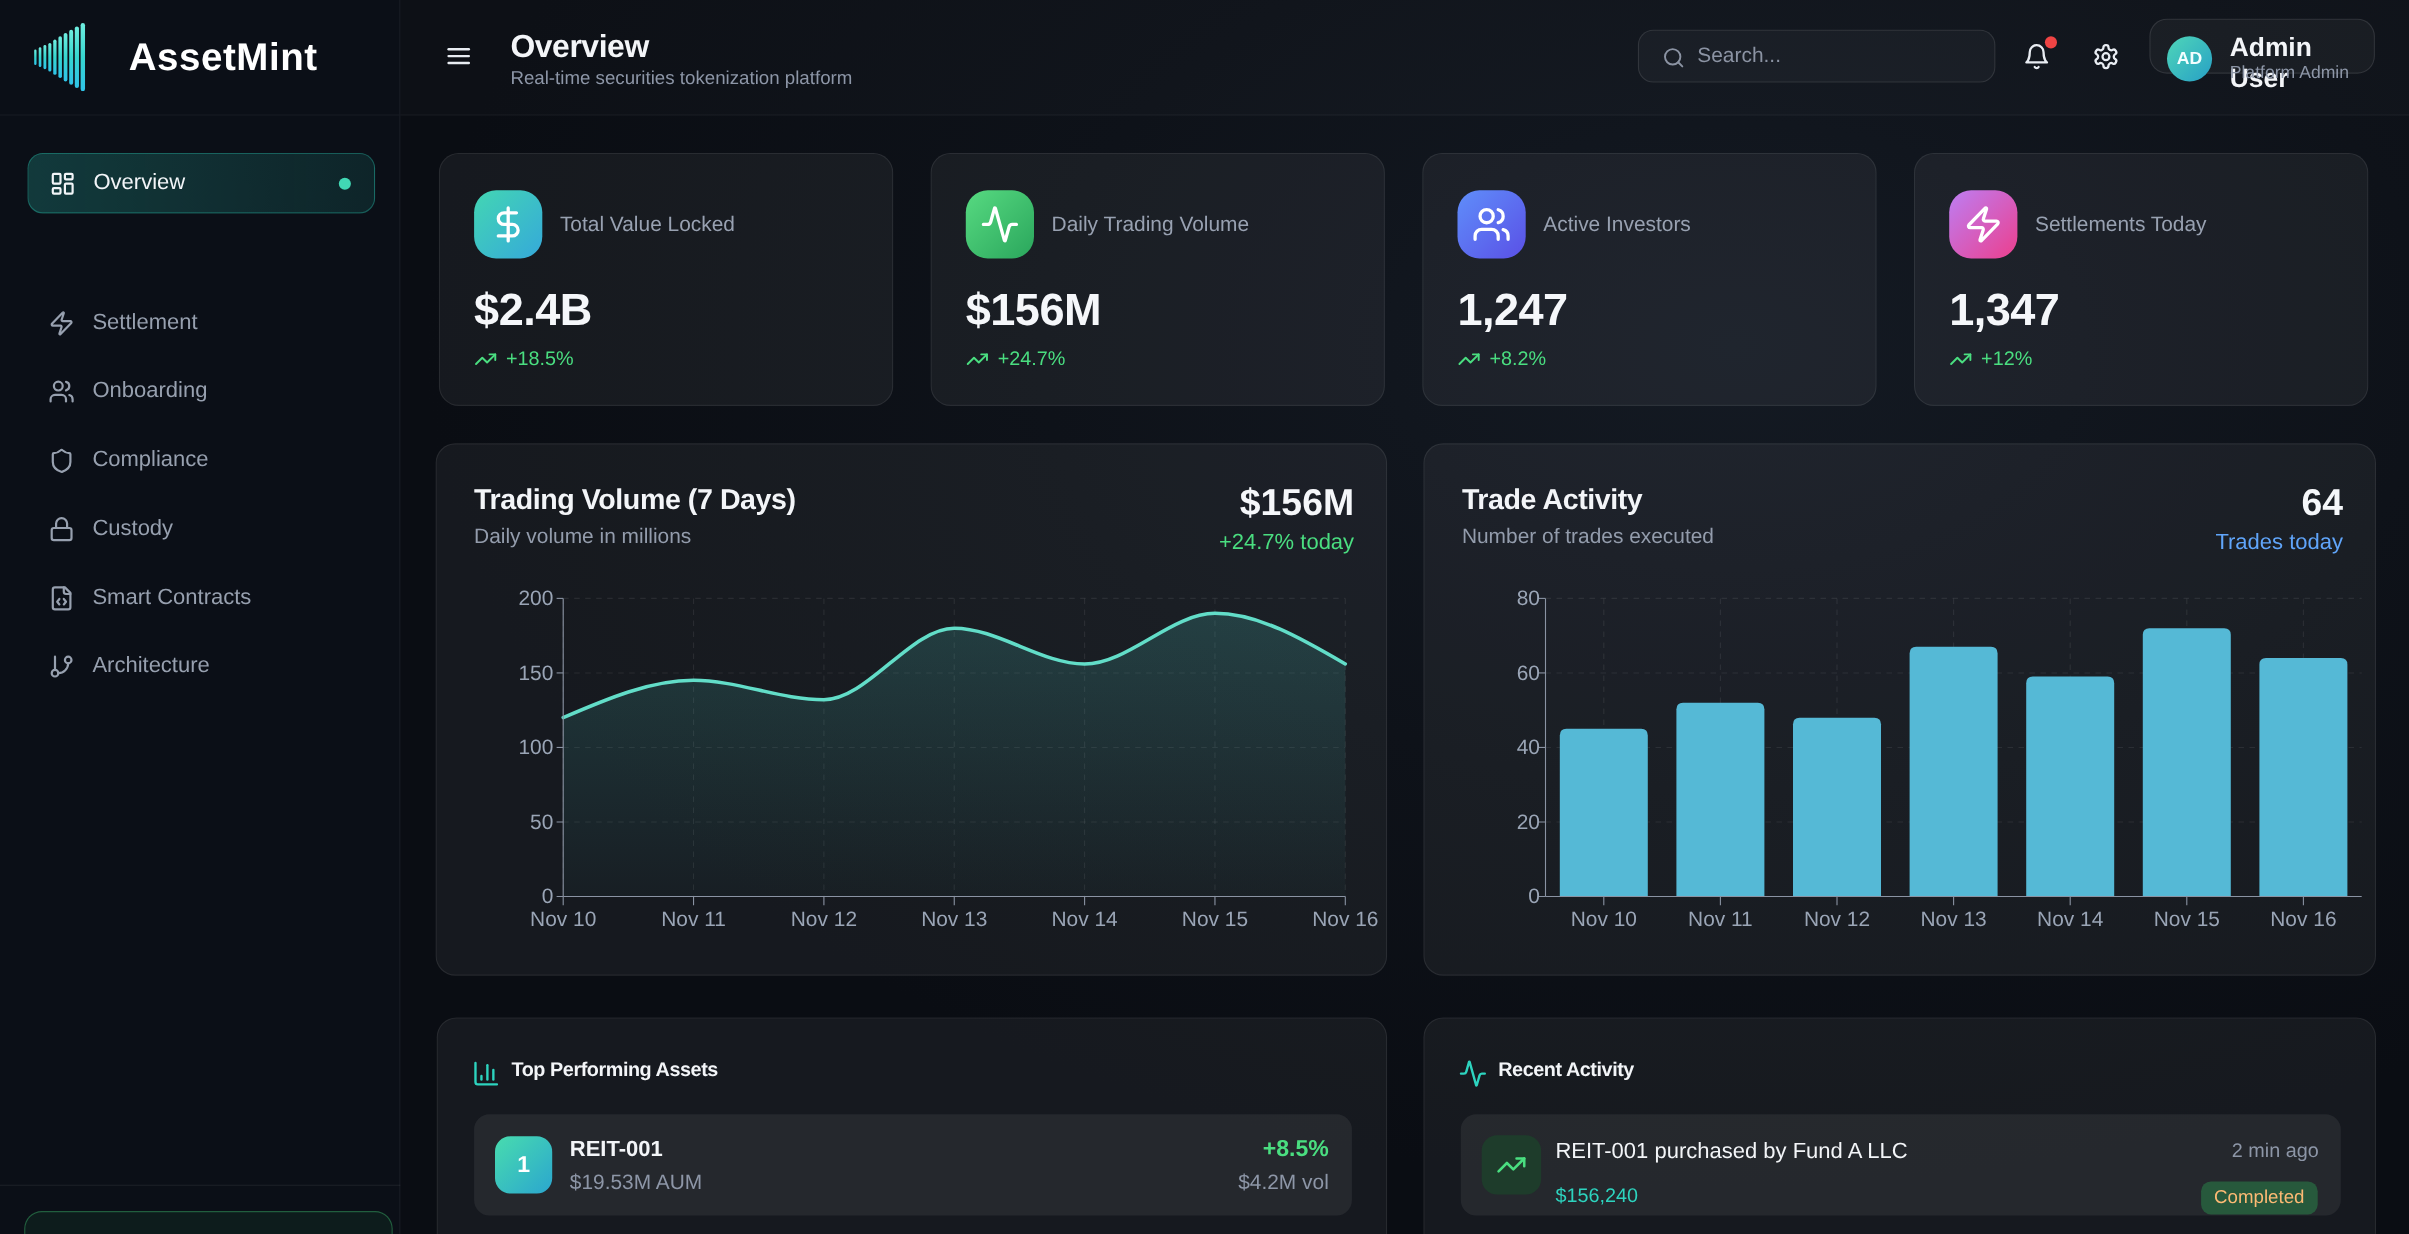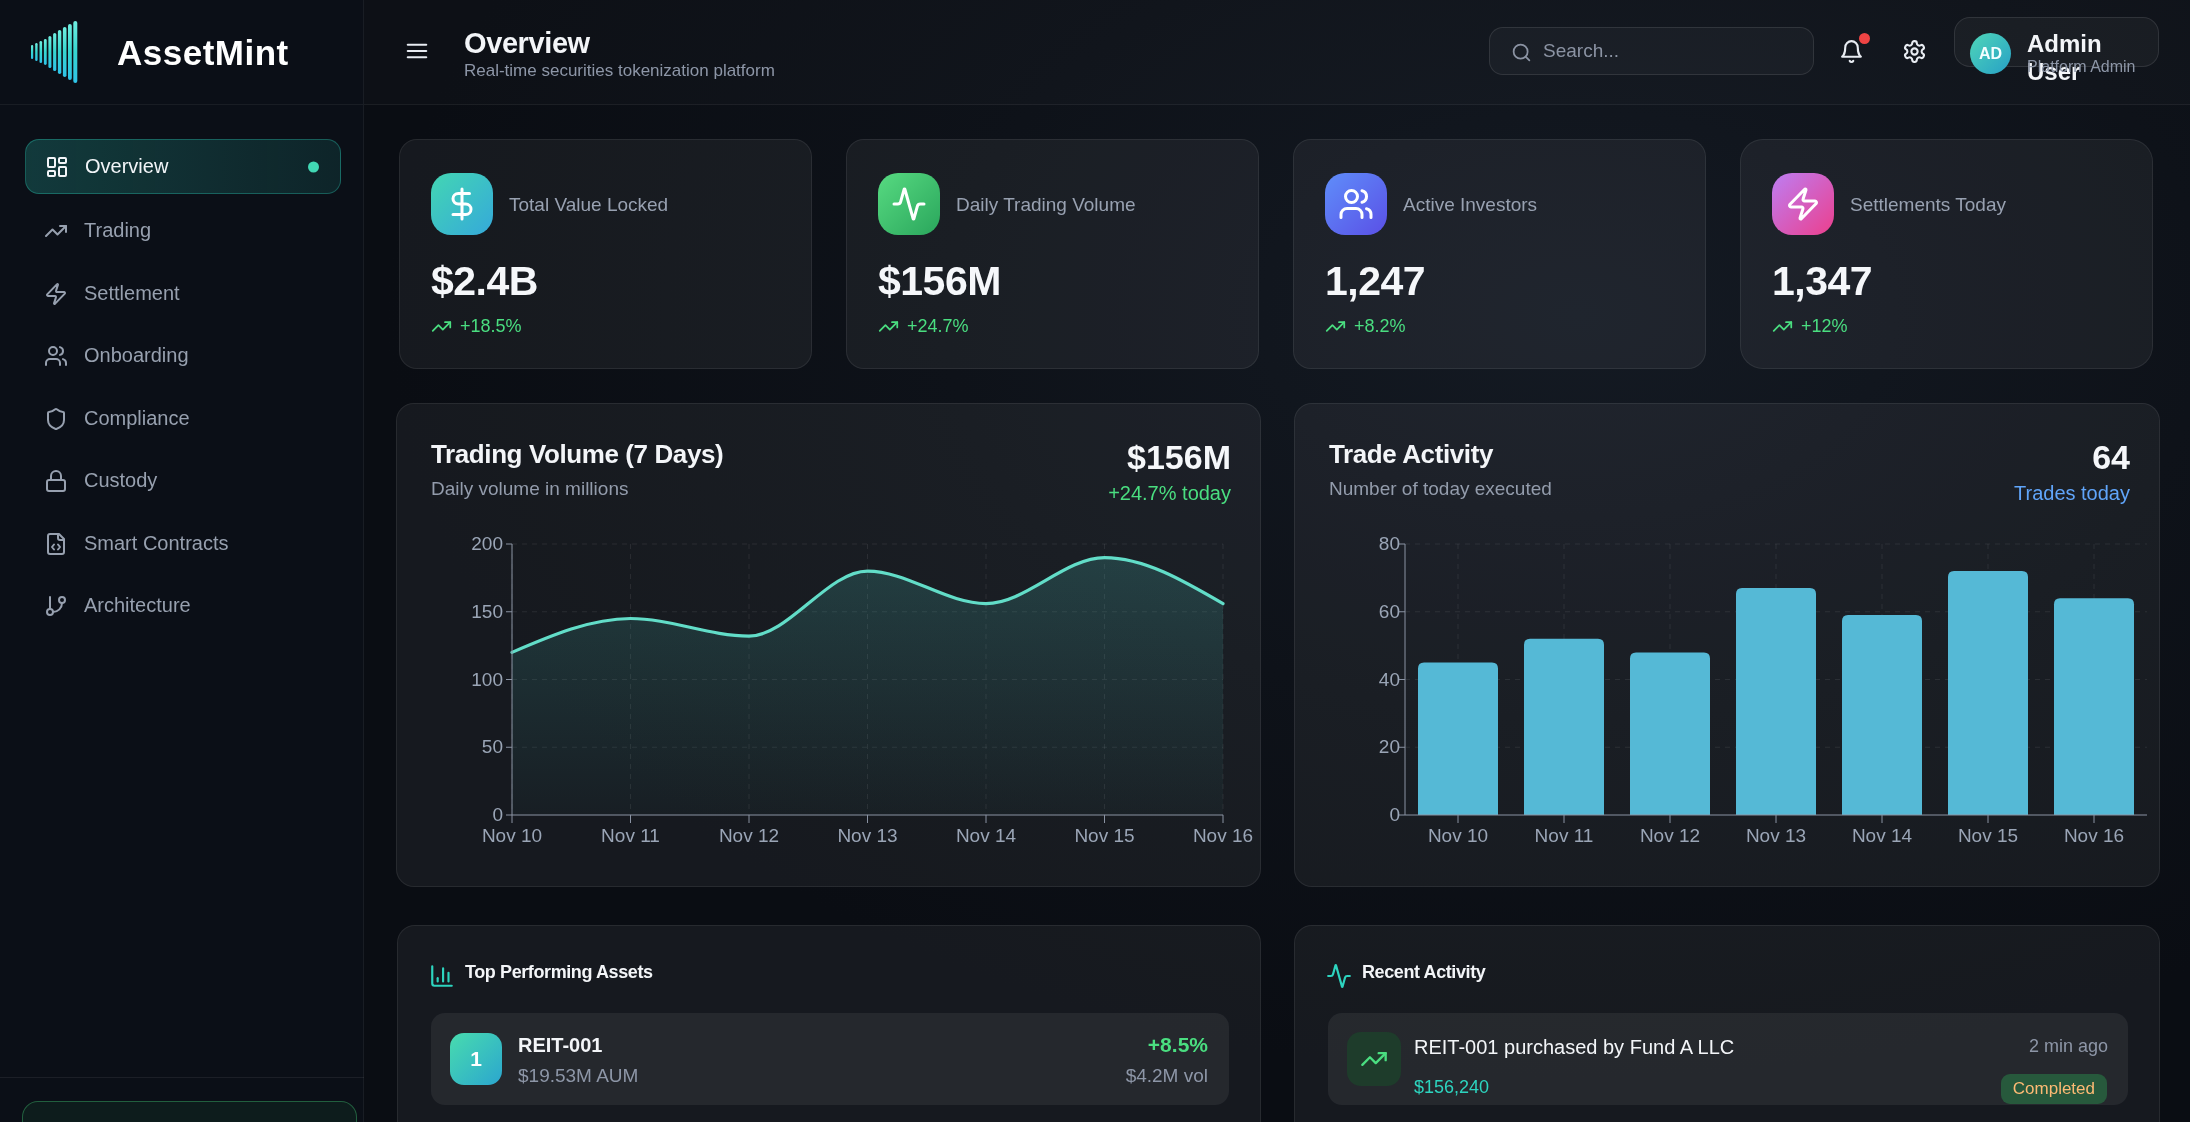--- a/index.html
+++ b/index.html
@@ -79,27 +79,20 @@
     <div class="navitem active" style="top:139px;">
       <svg class="ic" viewBox="0 0 24 24" fill="none" stroke="#f2f5f8" stroke-width="2" stroke-linecap="round" stroke-linejoin="round">
           <rect width="7" height="9" x="3" y="3" rx="1"></rect>
           <rect width="7" height="5" x="14" y="3" rx="1"></rect>
           <rect width="7" height="9" x="14" y="12" rx="1"></rect>
           <rect width="7" height="5" x="3" y="16" rx="1"></rect>
         </svg>
       <span class="lb">Overview</span>
       <span class="navdot"></span>
     </div>
-    <div class="navitem" style="top:203px;">
-      <svg class="ic" viewBox="0 0 24 24" fill="none" stroke="#97a0af" stroke-width="2" stroke-linecap="round" stroke-linejoin="round">
-          <polyline points="22 7 13.5 15.5 8.5 10.5 2 17"></polyline>
-          <polyline points="16 7 22 7 22 13"></polyline>
-        </svg>
-      <span class="lb">Trading</span>
-    </div>
     <div class="navitem" style="top:328px;">
       <svg class="ic" viewBox="0 0 24 24" fill="none" stroke="#97a0af" stroke-width="2" stroke-linecap="round" stroke-linejoin="round">
           <path d="M16 21v-2a4 4 0 0 0-4-4H6a4 4 0 0 0-4 4v2"></path>
           <circle cx="9" cy="7" r="4"></circle>
           <path d="M22 21v-2a4 4 0 0 0-3-3.87"></path>
           <path d="M16 3.13a4 4 0 0 1 0 7.75"></path>
         </svg>
       <span class="lb">Onboarding</span>
     </div>
     <div class="navitem" style="top:266px;">
@@ -219,21 +212,21 @@
     <div class="statlabel">Active Investors</div>
     <div class="statvalue">1,247</div>
     <div class="statchange">
         <svg width="21" height="21" viewBox="0 0 24 24" fill="none" stroke="#4ade80" stroke-width="2" stroke-linecap="round" stroke-linejoin="round">
           <polyline points="22 7 13.5 15.5 8.5 10.5 2 17"></polyline>
           <polyline points="16 7 22 7 22 13"></polyline>
         </svg>
         <span>+8.2%</span>
       </div>
   </div>
-  <div class="card" id="stat4" style="left:1740px; top:139px; width:413px; height:230px;border-radius:23px;">
+  <div class="card" id="stat4" style="left:1740px; top:139px; width:413px; height:230px;">
     <div class="staticon" style="background:linear-gradient(135deg,#bd7ef3,#ec3f8d);">
       <svg width="36" height="36" viewBox="0 0 24 24" fill="none" stroke="#fff" stroke-width="2" stroke-linecap="round" stroke-linejoin="round">
           <path d="M4 14a1 1 0 0 1-.78-1.63l9.9-10.2a.5.5 0 0 1 .86.46l-1.92 6.02A1 1 0 0 0 13 10h7a1 1 0 0 1 .78 1.63l-9.9 10.2a.5.5 0 0 1-.86-.46l1.92-6.02A1 1 0 0 0 11 14z"></path>
         </svg>
     </div>
     <div class="statlabel">Settlements Today</div>
     <div class="statvalue">1,347</div>
     <div class="statchange">
         <svg width="21" height="21" viewBox="0 0 24 24" fill="none" stroke="#4ade80" stroke-width="2" stroke-linecap="round" stroke-linejoin="round">
           <polyline points="22 7 13.5 15.5 8.5 10.5 2 17"></polyline>
@@ -297,21 +290,21 @@
         <text x="352" y="438" text-anchor="middle">Nov 12</text>
         <text x="470.5" y="438" text-anchor="middle">Nov 13</text>
         <text x="589" y="438" text-anchor="middle">Nov 14</text>
         <text x="707.5" y="438" text-anchor="middle">Nov 15</text>
         <text x="826" y="438" text-anchor="middle">Nov 16</text>
       </g>
     </svg>
   </div>
   <div class="card" id="chartR" style="left:1294px; top:403px; width:866px; height:484px;">
     <div class="ctitle">Trade Activity</div>
-    <div class="csub">Number of today executed</div>
+    <div class="csub">Number of trades executed</div>
     <div class="cbig">64</div>
     <div class="cbigsub" style="color:#60a5fa;">Trades today</div>
     <svg class="abs" style="left:0; top:0;" width="866" height="484" viewBox="0 0 866 484" font-family="Liberation Sans, sans-serif">
       <g stroke="#ffffff" stroke-opacity="0.08" stroke-dasharray="5 5">
         <line x1="110" y1="140" x2="852" y2="140"></line>
         <line x1="110" y1="207.75" x2="852" y2="207.75"></line>
         <line x1="110" y1="275.5" x2="852" y2="275.5"></line>
         <line x1="110" y1="343.25" x2="852" y2="343.25"></line>
         <line x1="163" y1="140" x2="163" y2="411"></line>
         <line x1="269" y1="140" x2="269" y2="411"></line>

